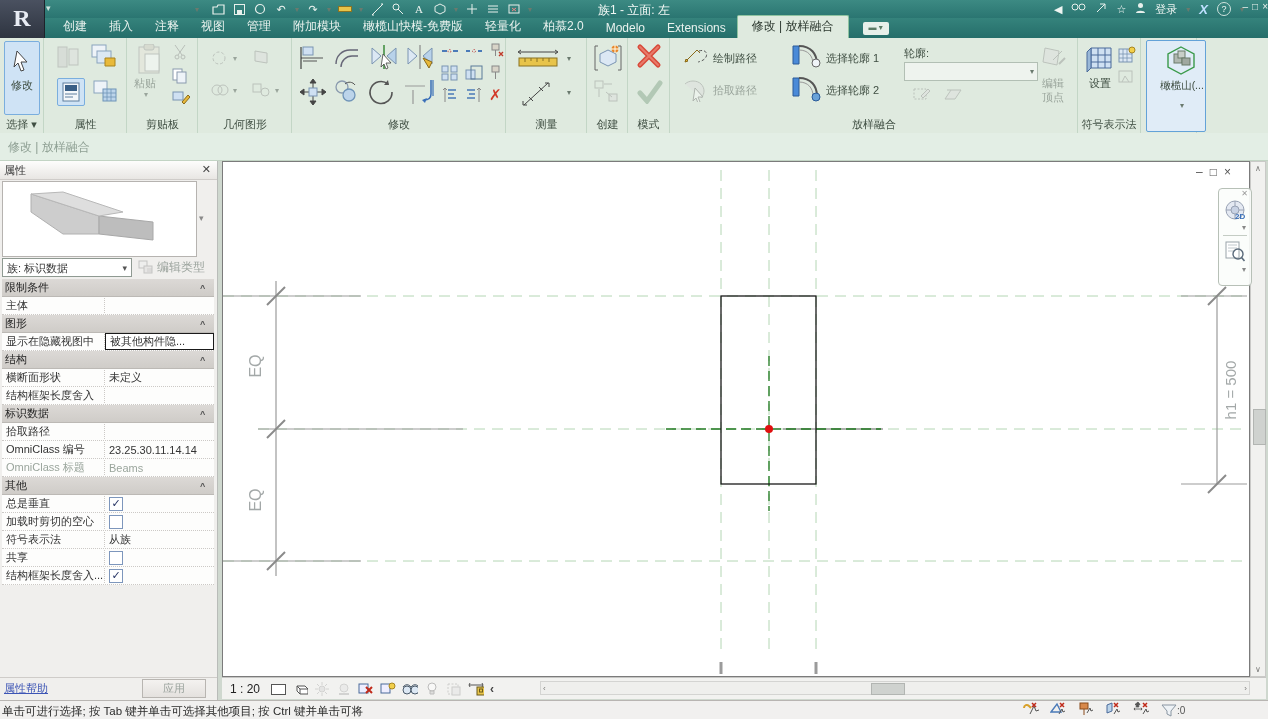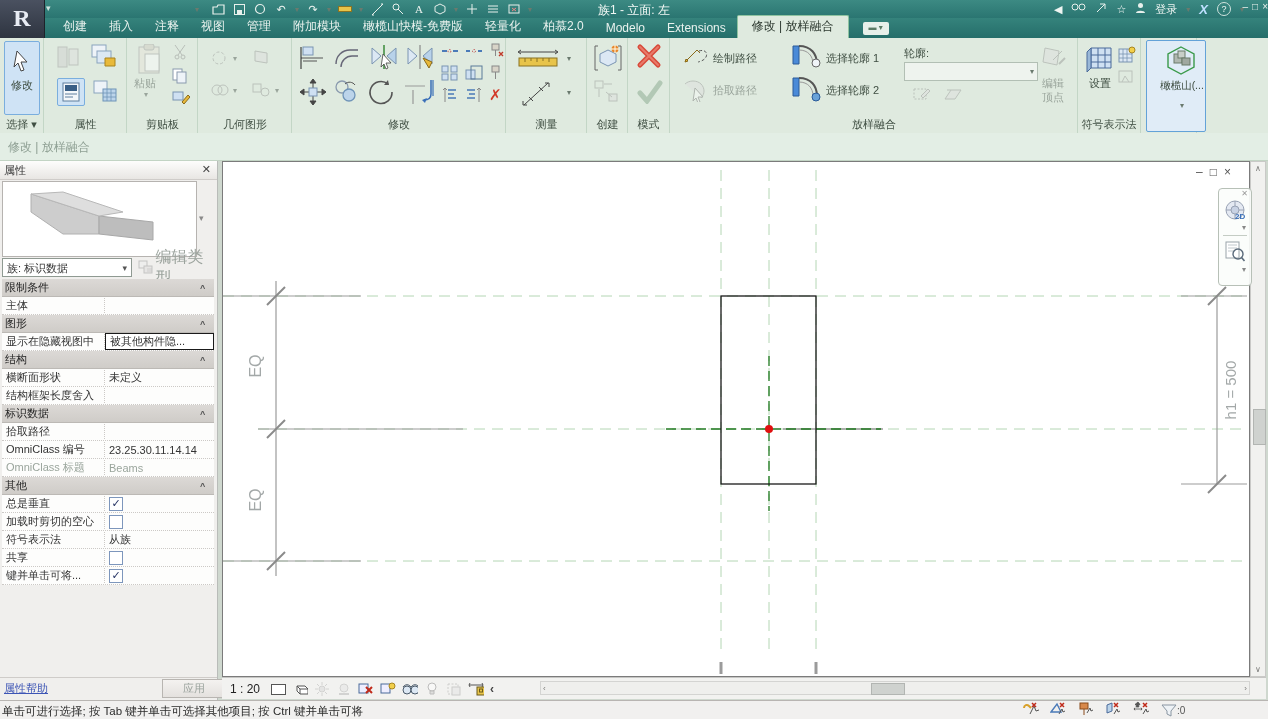--- a/index.html
+++ b/index.html
@@ -41,35 +41,35 @@
   
   .optbar{left:0;top:133px;width:1268px;height:28px;background:#e3eee5;border-bottom:1px solid #c2d4c4;box-sizing:border-box;}
   .optlabel{position:absolute;left:8px;top:6px;font-size:12px;color:#8fa094;}
   
   .palette{left:0;top:161px;width:218px;height:539px;background:#f0efed;border-right:1px solid #b9bcb9;box-sizing:border-box;}
   .palhead{position:absolute;left:0;top:0;width:100%;height:18px;background:linear-gradient(#fdfdfc,#e8e6e3);
     border-bottom:1px solid #cfccc9;font-size:11px;color:#333;}
   .preview{position:absolute;left:2px;top:20px;width:193px;height:74px;background:#fff;border:1px solid #b6b3b0;}
   .typesel{position:absolute;left:2px;top:97px;width:130px;height:19px;background:#fff;border:1px solid #8f9a92;
     font-size:11px;color:#333;line-height:18px;padding-left:4px;box-sizing:border-box;}
-  .edittype{position:absolute;left:138px;top:97px;width:76px;height:19px;font-size:16px;color:#9ba39d;
+  .edittype{position:absolute;left:138px;top:97px;width:76px;height:19px;font-size:12px;color:#9ba39d;
     display:flex;align-items:center;gap:3px;}
   .pgrid{position:absolute;left:2px;top:118px;width:212px;}
   .prow{display:flex;height:18px;border-bottom:1px dotted #ccc9c6;font-size:11px;align-items:center;box-sizing:border-box;background:#fdfdfc;}
   .phead{background:linear-gradient(#dcd9d6,#cfccc8);border-bottom:1px solid #bcb9b5;color:#222;}
   .phlbl{flex:1;padding-left:3px;}
   .phcaret{width:14px;color:#555;font-size:9px;font-weight:bold;}
   .plbl{width:103px;padding-left:4px;color:#333;border-right:1px dotted #ccc9c6;overflow:hidden;white-space:nowrap;box-sizing:border-box;}
   .pval{flex:1;padding-left:4px;color:#333;overflow:hidden;white-space:nowrap;display:flex;align-items:center;box-sizing:border-box;height:100%;}
   .pval.sel{border:1px solid #1a1a1a;background:#fff;}
   .cb{width:12px;height:12px;border:1px solid #7d96bc;background:#fff;font-size:11px;line-height:11px;
      color:#1c2a5e;text-align:center;display:inline-block;}
   .palbottom{position:absolute;left:0;bottom:2px;width:100%;height:20px;border-top:1px solid #cfccc9;background:#f0efed;}
   .help{position:absolute;left:4px;top:3px;font-size:11px;color:#3d55b5;text-decoration:underline;}
-  .applybtn{position:absolute;left:162px;top:1px;width:62px;height:17px;background:linear-gradient(#f4f2f0,#e4e1de);
+  .applybtn{position:absolute;left:142px;top:1px;width:62px;height:17px;background:linear-gradient(#f4f2f0,#e4e1de);
     border:1px solid #b8b5b1;font-size:11px;color:#9ba39d;text-align:center;line-height:16px;}
   
   .canvas{left:222px;top:161px;width:1028px;height:516px;background:#fff;border:1px solid #7b7b7b;box-sizing:border-box;}
   .canvas svg text{font-family:"Liberation Sans","DejaVu Sans",sans-serif;}
   .cwinctl{left:1196px;top:165px;display:flex;gap:7px;color:#555;font-size:12px;z-index:6;}
   .navbar{left:1218px;top:188px;width:32px;height:96px;background:rgba(251,253,251,.92);
     border:1px solid #b7c0b7;border-radius:4px;z-index:6;}
   .vscroll{left:1250px;top:161px;width:16px;height:516px;background:#f1f1ef;border:1px solid #c9c9c7;box-sizing:border-box;}
   .vthumb{position:absolute;left:2px;top:247px;width:11px;height:34px;background:#cfd2cf;border:1px solid #b2b5b2;}
   .sarrow{color:#7a7a78;font-size:8px;text-align:center;width:100%;position:absolute;}
@@ -667,21 +667,21 @@
         <span class="plbl">符号表示法</span>
         <span class="pval">从族</span>
       </div>
       <div class="prow">
         <span class="plbl">共享</span>
         <span class="pval">
           <span class="cb"></span>
         </span>
       </div>
       <div class="prow">
-        <span class="plbl">键并单击可将...</span>
+        <span class="plbl">结构框架长度舍入...</span>
         <span class="pval">
           <span class="cb">✓</span>
         </span>
       </div>
     </div>
   <div class="palbottom">
     <span class="help">属性帮助</span>
     <span class="applybtn">应用</span>
   </div>
 </div>

